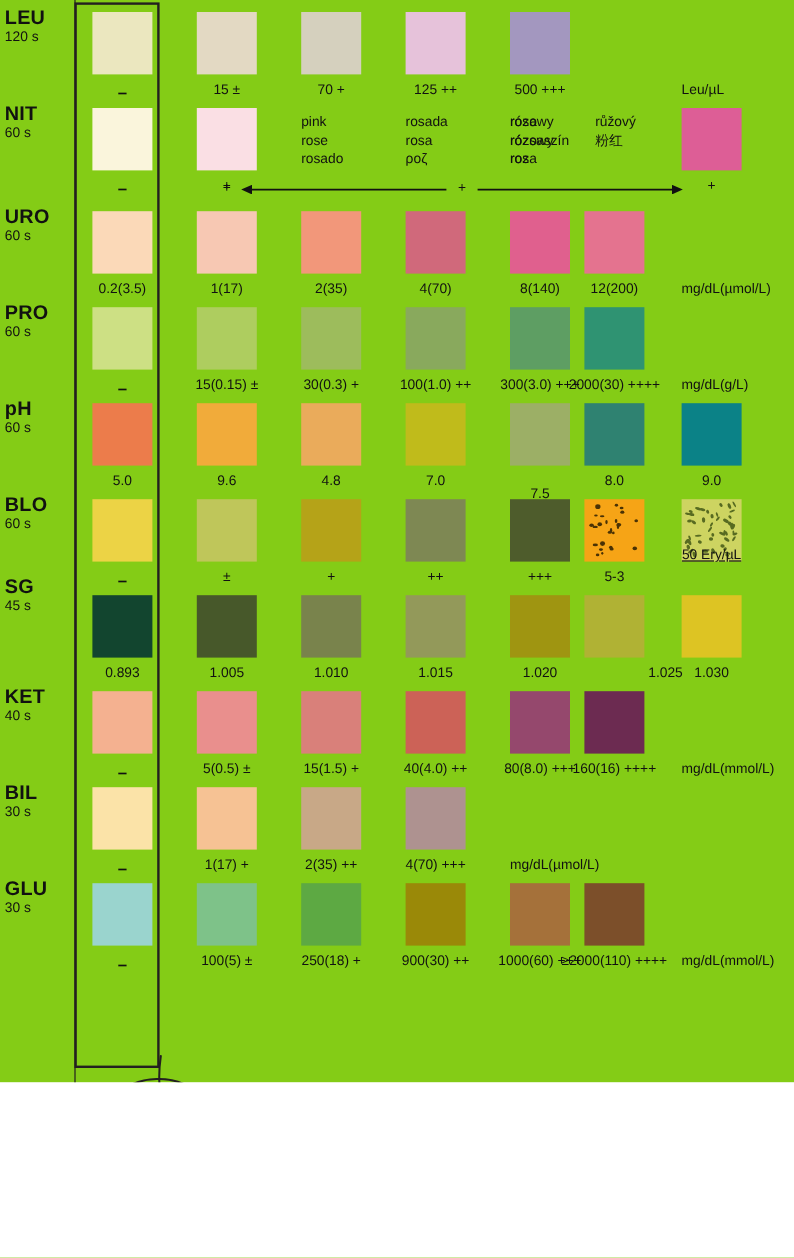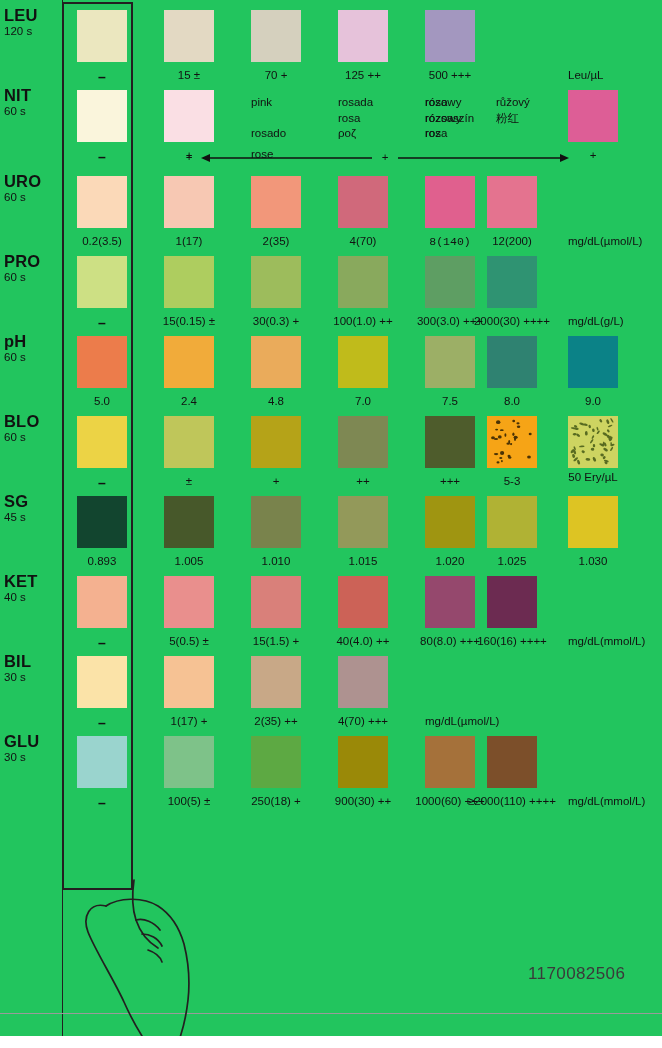--- a/index.html
+++ b/index.html
@@ -4,22 +4,22 @@
 <style>
   html,body{margin:0;padding:0;background:#ffffff;}
   body{
     font-family:"Liberation Sans", sans-serif;
     color:#1a1a1a;
     -webkit-font-smoothing:antialiased;
   }
   #sheet{
     position:relative;
     width:662px;
-    height:1036px;
-    background:#22c55e;
+    height:902px;
+    background:#84cc16;
     overflow:hidden;
   }
 
   
   .vline{
     position:absolute;
     width:1px;
     background:#231f20;
   }
   .hline{
@@ -164,21 +164,21 @@
       </div>
       <div class="patch" style="left: 77px; top: 176px; background: rgb(251, 217, 184);"></div>
       <div class="cap" style="left: 45px; width: 114px; top: 236px;">0.2(3.5)</div>
       <div class="patch" style="left: 164px; top: 176px; background: rgb(247, 200, 179);"></div>
       <div class="cap" style="left: 132px; width: 114px; top: 236px;">1(17)</div>
       <div class="patch" style="left: 251px; top: 176px; background: rgb(242, 151, 122);"></div>
       <div class="cap" style="left: 219px; width: 114px; top: 236px;">2(35)</div>
       <div class="patch" style="left: 338px; top: 176px; background: rgb(208, 105, 123);"></div>
       <div class="cap" style="left: 306px; width: 114px; top: 236px;">4(70)</div>
       <div class="patch" style="left: 425px; top: 176px; background: rgb(224, 96, 142);"></div>
-      <div class="cap" style="left: 393px; width: 114px; top: 236px; font-family: Liberation Mono, monospace;">8(140)</div>
+      <div class="cap" style="left: 393px; width: 114px; top: 236px;">8(140)</div>
       <div class="patch" style="left: 487px; top: 176px; background: rgb(228, 115, 143);"></div>
       <div class="cap" style="left: 455px; width: 114px; top: 236px;">12(200)</div>
       <div class="cap unit" style="left: 568px; width: 150px; top: 236px;">mg/dL(µmol/L)</div>
       <div class="row-label" style="top: 252px;">
         <span class="code">PRO</span>
         <span class="time">60 s</span>
       </div>
       <div class="patch" style="left: 77px; top: 256px; background: rgb(205, 224, 132);"></div>
       <div class="cap neg" style="left: 45px; width: 114px; top: 316px;">–</div>
       <div class="patch" style="left: 164px; top: 256px; background: rgb(174, 205, 95);"></div>
@@ -192,27 +192,27 @@
       <div class="patch" style="left: 487px; top: 256px; background: rgb(47, 147, 114);"></div>
       <div class="cap" style="left: 455px; width: 114px; top: 316px;">2000(30) ++++</div>
       <div class="cap unit" style="left: 568px; width: 150px; top: 316px;">mg/dL(g/L)</div>
       <div class="row-label" style="top: 332px;">
         <span class="code">pH</span>
         <span class="time">60 s</span>
       </div>
       <div class="patch" style="left: 77px; top: 336px; background: rgb(236, 124, 75);"></div>
       <div class="cap" style="left: 45px; width: 114px; top: 396px;">5.0</div>
       <div class="patch" style="left: 164px; top: 336px; background: rgb(241, 171, 58);"></div>
-      <div class="cap" style="left: 132px; width: 114px; top: 396px;">2.4</div>
+      <div class="cap" style="left: 132px; width: 114px; top: 396px;">9.6</div>
       <div class="patch" style="left: 251px; top: 336px; background: rgb(234, 171, 91);"></div>
       <div class="cap" style="left: 219px; width: 114px; top: 396px;">4.8</div>
       <div class="patch" style="left: 338px; top: 336px; background: rgb(192, 187, 27);"></div>
       <div class="cap" style="left: 306px; width: 114px; top: 396px;">7.0</div>
       <div class="patch" style="left: 425px; top: 336px; background: rgb(156, 175, 102);"></div>
-      <div class="cap" style="left: 393px; width: 114px; top: 396px;">7.5</div>
+      <div class="cap" style="left: 393px; width: 114px; top: 407px;">7.5</div>
       <div class="patch" style="left: 487px; top: 336px; background: rgb(47, 130, 113);"></div>
       <div class="cap" style="left: 455px; width: 114px; top: 396px;">8.0</div>
       <div class="patch" style="left: 568px; top: 336px; background: rgb(11, 130, 135);"></div>
       <div class="cap" style="left: 536px; width: 114px; top: 396px;">9.0</div>
       <div class="row-label" style="top: 412px;">
         <span class="code">BLO</span>
         <span class="time">60 s</span>
       </div>
       <div class="patch" style="left: 77px; top: 416px; background: rgb(236, 211, 69);"></div>
       <div class="cap neg" style="left: 45px; width: 114px; top: 476px;">–</div>
@@ -298,37 +298,37 @@
           <ellipse cx="8.4" cy="12.7" rx="2.3" ry="1.3" transform="rotate(10 8.4 12.7)" fill="#586b21"></ellipse>
           <ellipse cx="39.8" cy="5.7" rx="2.5" ry="1.3" transform="rotate(68 39.8 5.7)" fill="#586b21"></ellipse>
           <ellipse cx="24.5" cy="33.2" rx="1.8" ry="1.5" transform="rotate(179 24.5 33.2)" fill="#586b21"></ellipse>
           <ellipse cx="40.2" cy="20.4" rx="1.8" ry="1.4" transform="rotate(50 40.2 20.4)" fill="#586b21"></ellipse>
           <ellipse cx="26.0" cy="29.7" rx="1.6" ry="1.2" transform="rotate(81 26.0 29.7)" fill="#586b21"></ellipse>
           <ellipse cx="6.5" cy="35.7" rx="2.7" ry="1.3" transform="rotate(67 6.5 35.7)" fill="#586b21"></ellipse>
           <ellipse cx="13.8" cy="30.4" rx="2.8" ry="0.8" transform="rotate(175 13.8 30.4)" fill="#586b21"></ellipse>
           <ellipse cx="37.2" cy="28.5" rx="2.0" ry="1.1" transform="rotate(64 37.2 28.5)" fill="#586b21"></ellipse>
         </svg>
       </div>
-      <div class="cap" style="left: 536px; width: 114px; top: 472px;">50 Ery/µL</div>
-      <div class="row-label" style="top: 492px;">
+      <div class="cap" style="left: 536px; width: 114px; top: 458px; text-decoration: underline;">50 Ery/µL</div>
+      <div class="row-label" style="top: 480px;">
         <span class="code">SG</span>
         <span class="time">45 s</span>
       </div>
       <div class="patch" style="left: 77px; top: 496px; background: rgb(18, 69, 47);"></div>
       <div class="cap" style="left: 45px; width: 114px; top: 556px;">0.893</div>
       <div class="patch" style="left: 164px; top: 496px; background: rgb(71, 88, 42);"></div>
       <div class="cap" style="left: 132px; width: 114px; top: 556px;">1.005</div>
       <div class="patch" style="left: 251px; top: 496px; background: rgb(121, 131, 76);"></div>
       <div class="cap" style="left: 219px; width: 114px; top: 556px;">1.010</div>
       <div class="patch" style="left: 338px; top: 496px; background: rgb(147, 153, 90);"></div>
       <div class="cap" style="left: 306px; width: 114px; top: 556px;">1.015</div>
       <div class="patch" style="left: 425px; top: 496px; background: rgb(159, 149, 17);"></div>
       <div class="cap" style="left: 393px; width: 114px; top: 556px;">1.020</div>
       <div class="patch" style="left: 487px; top: 496px; background: rgb(176, 178, 52);"></div>
-      <div class="cap" style="left: 455px; width: 114px; top: 556px;">1.025</div>
+      <div class="cap" style="left: 455px; width: 114px; top: 556px; text-align: right;">1.025</div>
       <div class="patch" style="left: 568px; top: 496px; background: rgb(221, 196, 35);"></div>
       <div class="cap" style="left: 536px; width: 114px; top: 556px;">1.030</div>
       <div class="row-label" style="top: 572px;">
         <span class="code">KET</span>
         <span class="time">40 s</span>
       </div>
       <div class="patch" style="left: 77px; top: 576px; background: rgb(244, 177, 144);"></div>
       <div class="cap neg" style="left: 45px; width: 114px; top: 636px;">–</div>
       <div class="patch" style="left: 164px; top: 576px; background: rgb(233, 143, 141);"></div>
       <div class="cap" style="left: 132px; width: 114px; top: 636px;">5(0.5) ±</div>
@@ -372,21 +372,21 @@
       <div class="cap" style="left: 455px; width: 114px; top: 796px;">≥2000(110) ++++</div>
       <div class="cap unit" style="left: 568px; width: 150px; top: 796px;">mg/dL(mmol/L)</div>
     </div>
 
   <div id="lang-layer">
       <div class="lang" style="left: 251px; top: 95px;">pink</div>
       <div class="lang" style="left: 338px; top: 95px;">rosada</div>
       <div class="lang" style="left: 425px; top: 95px;">rosa</div>
       <div class="lang" style="left: 425px; top: 95px;">rózowy</div>
       <div class="lang" style="left: 496px; top: 95px;">růžový</div>
-      <div class="lang" style="left: 251px; top: 110.5px; margin-top: 36px;">rose</div>
+      <div class="lang" style="left: 251px; top: 110.5px;">rose</div>
       <div class="lang" style="left: 338px; top: 110.5px;">rosa</div>
       <div class="lang" style="left: 425px; top: 110.5px;">rózowy</div>
       <div class="lang" style="left: 425px; top: 110.5px;">rózsaszín</div>
       <div class="lang" style="left: 496px; top: 110.5px;">粉红</div>
       <div class="lang" style="left: 251px; top: 126px;">rosado</div>
       <div class="lang" style="left: 338px; top: 126px;">ροζ</div>
       <div class="lang" style="left: 425px; top: 126px;">rosa</div>
       <div class="lang" style="left: 425px; top: 126px;">roz</div>
     </div>
 

